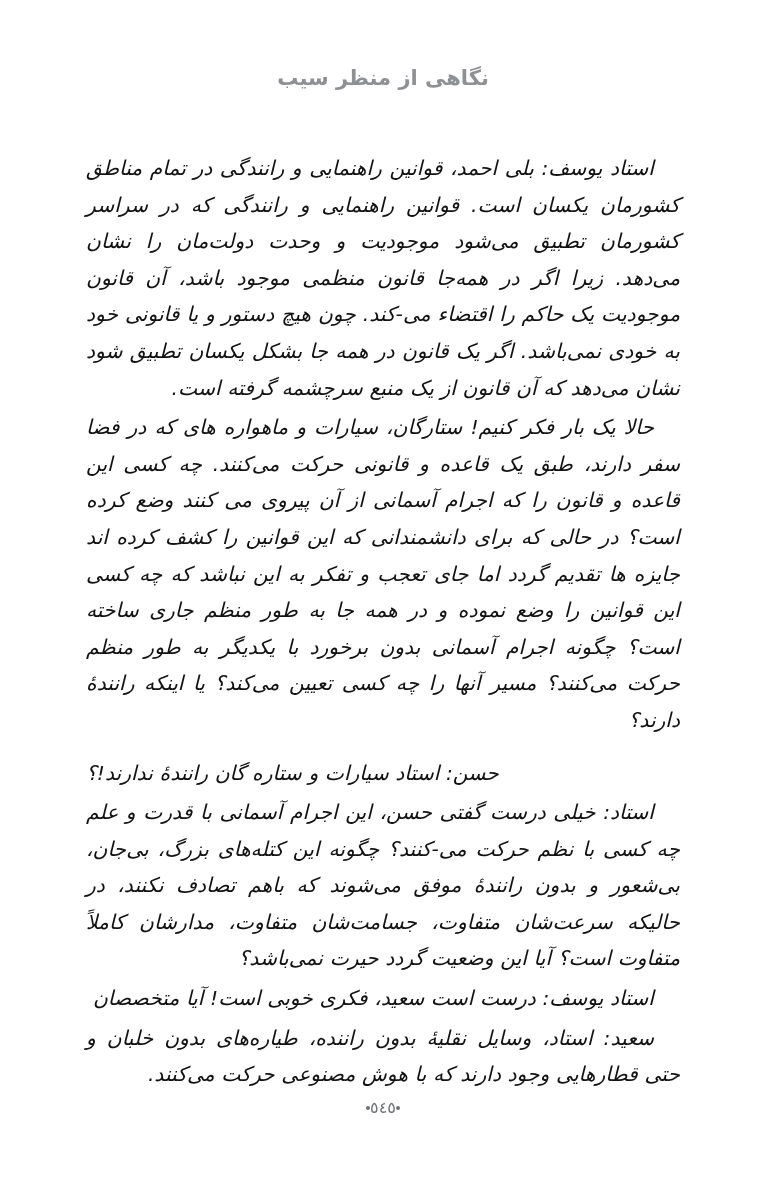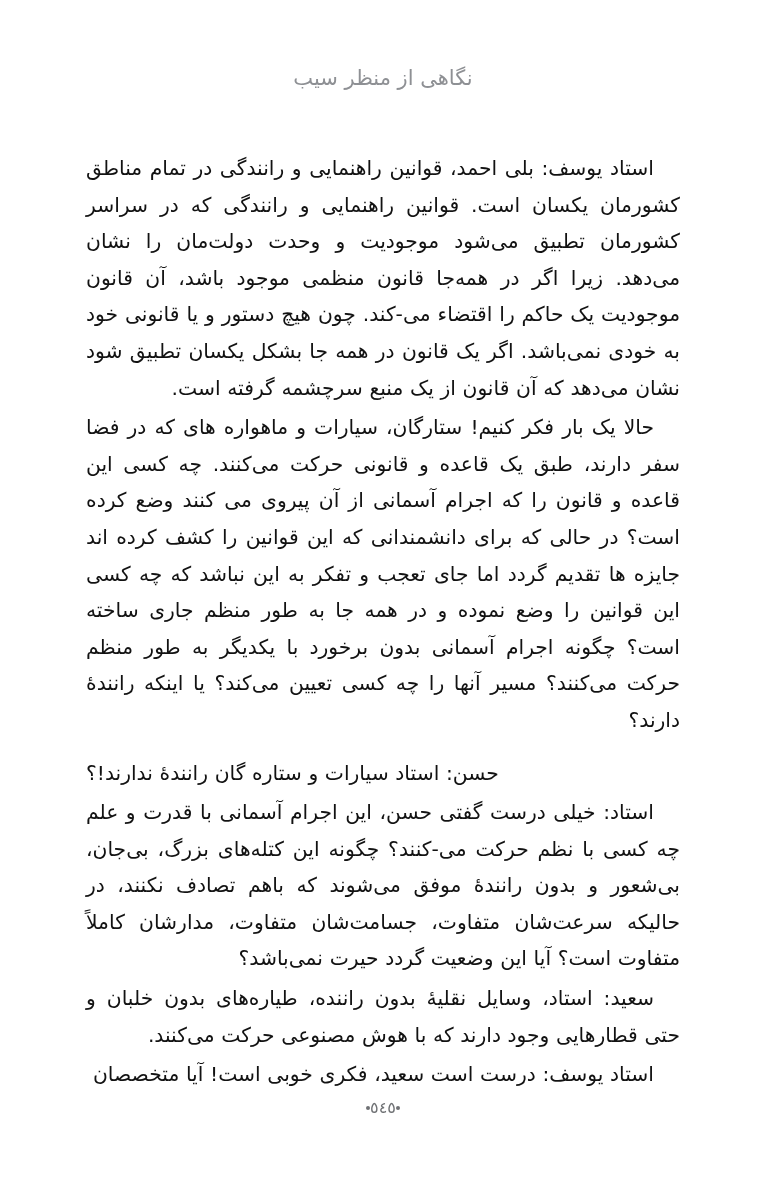--- a/index.html
+++ b/index.html
@@ -27,21 +27,21 @@
 
   
   .running-head {
     position: absolute;
     top: 66px;
     left: 0;
     right: 0;
     text-align: center;
     color: #8e9094;
     font-size: 21px;
-    font-weight: normal;
+    font-weight: bold;
     letter-spacing: 0.2px;
     direction: rtl;
     unicode-bidi: isolate;
     line-height: 1.2;
   }
 
   
   .text-column {
     position: absolute;
     top: 150px;
@@ -57,20 +57,21 @@
   }
 
   .para {
     margin: 0 0 0 0;
     text-indent: 26px;
     text-align: justify;
     text-align-last: right;
     direction: rtl;
     unicode-bidi: isolate;
     word-spacing: 0.2px;
+    font-style: italic;
   }
   .para + .para {
     margin-top: 3px;
   }
   
   .para.last-left {
     text-align-last: left;
     margin-top: 16px;
   }
 
@@ -112,23 +113,23 @@
   <div class="text-column">
 
     <p class="para">استاد یوسف: بلی احمد، قوانین راهنمایی و رانندگی در تمام مناطق کشورمان یکسان است. قوانین راهنمایی و رانندگی که در سراسر کشورمان تطبیق می‌شود موجودیت و وحدت دولت‌مان را نشان می‌دهد. زیرا اگر در همه‌جا قانون منظمی موجود باشد، آن قانون موجودیت یک حاکم را اقتضاء می‌-کند. چون هیچ دستور و یا قانونی خود به خودی نمی‌باشد. اگر یک قانون در همه جا بشکل یکسان تطبیق شود نشان می‌دهد که آن قانون از یک منبع سرچشمه گرفته است.</p>
 
     <p class="para">حالا یک بار فکر کنیم! ستارگان، سیارات و ماهواره های که در فضا سفر دارند، طبق یک قاعده و قانونی حرکت می‌کنند. چه کسی این قاعده و قانون را که اجرام آسمانی از آن پیروی می کنند وضع کرده است؟ در حالی که برای دانشمندانی که این قوانین را کشف کرده اند جایزه ها تقدیم گردد اما جای تعجب و تفکر به این نباشد که چه کسی این قوانین را وضع نموده و در همه جا به طور منظم جاری ساخته است؟ چگونه اجرام آسمانی بدون برخورد با یکدیگر به طور منظم حرکت می‌کنند؟ مسیر آنها را چه کسی تعیین می‌کند؟ یا اینکه رانندۀ دارند؟</p>
 
     <p class="para last-left">حسن: استاد سیارات و ستاره گان رانندۀ ندارند!؟</p>
 
     <p class="para">استاد: خیلی درست گفتی حسن، این اجرام آسمانی با قدرت و علم چه کسی با نظم حرکت می‌-کنند؟ چگونه این کتله‌های بزرگ، بی‌جان، بی‌شعور و بدون رانندۀ موفق می‌شوند که باهم تصادف نکنند، در حالیکه سرعت‌شان متفاوت، جسامت‌شان متفاوت، مدارشان کاملاً متفاوت است؟ آیا این وضعیت گردد حیرت نمی‌باشد؟</p>
 
+    <p class="para">استاد یوسف: درست است سعید، فکری خوبی است! آیا متخصصان</p>
+
     <p class="para">سعید: استاد، وسایل نقلیۀ بدون راننده، طیاره‌های بدون خلبان و حتی قطارهایی وجود دارند که با هوش مصنوعی حرکت می‌کنند.</p>
-
-    <p class="para">استاد یوسف: درست است سعید، فکری خوبی است! آیا متخصصان</p>
 
   </div>
 
   <div class="folio">
     <span class="dot"></span>
     <span class="num">٥٤٥</span>
     <span class="dot"></span>
   </div>
 
 </div>

